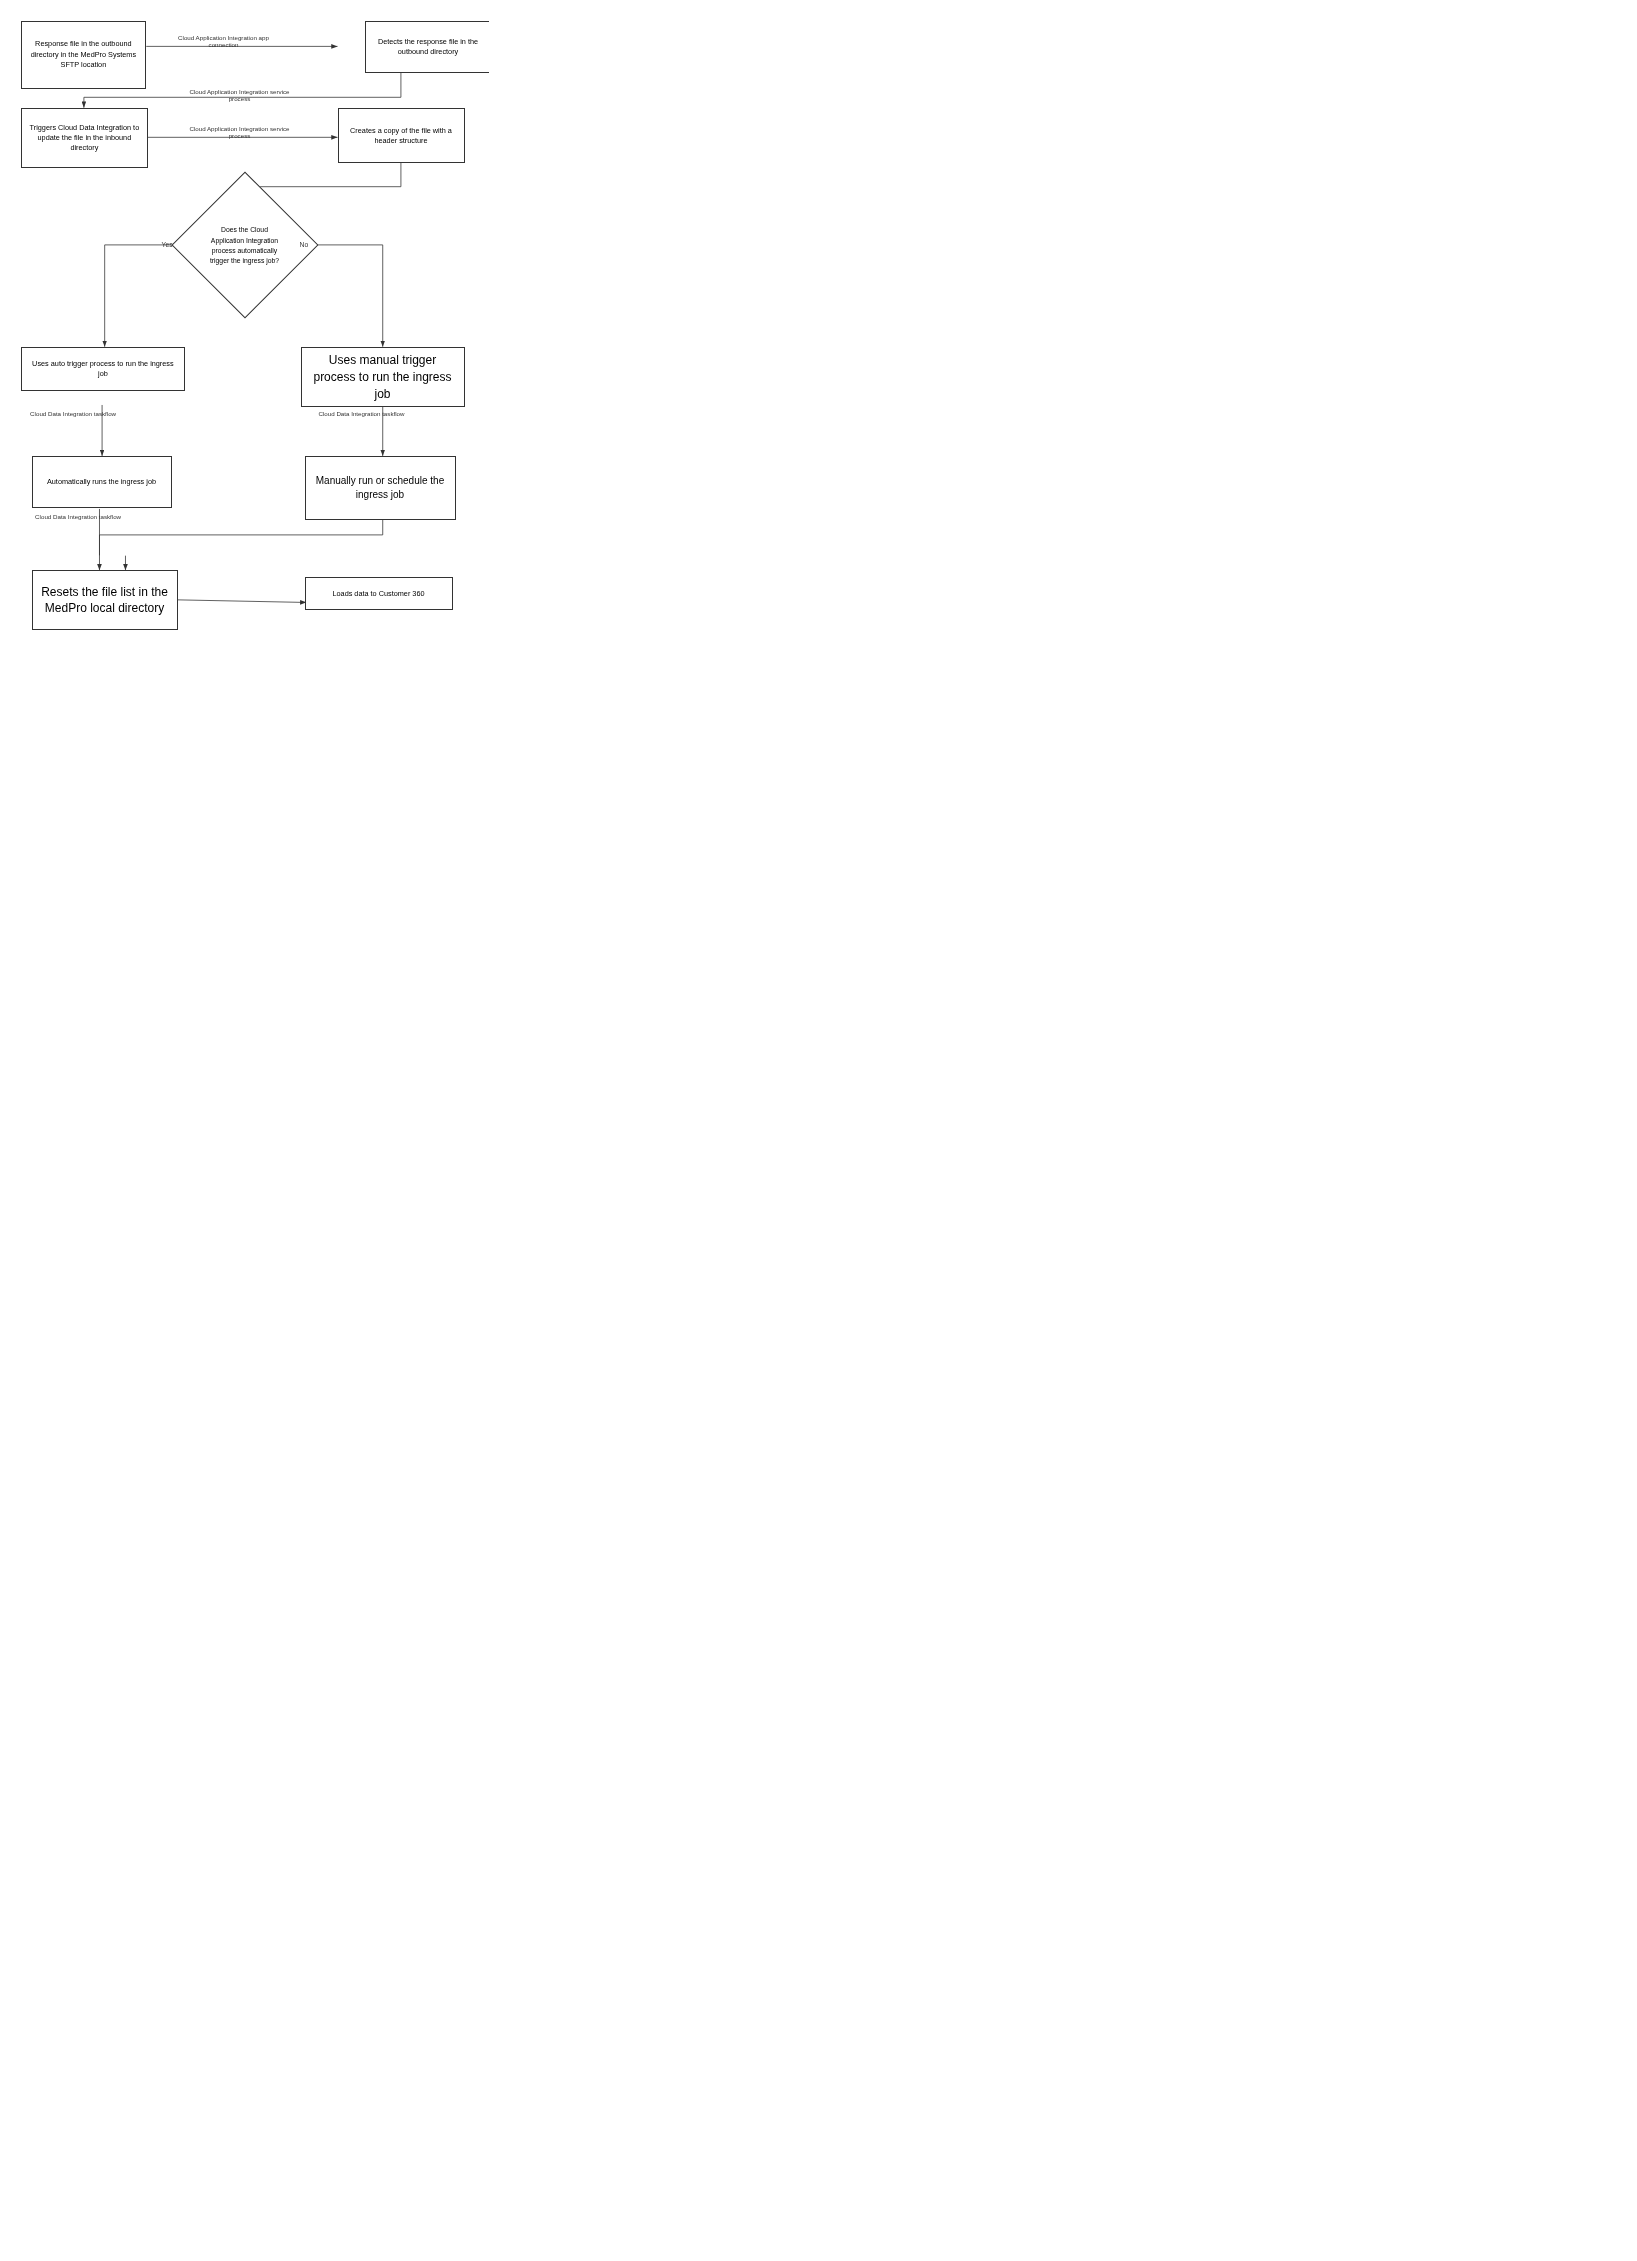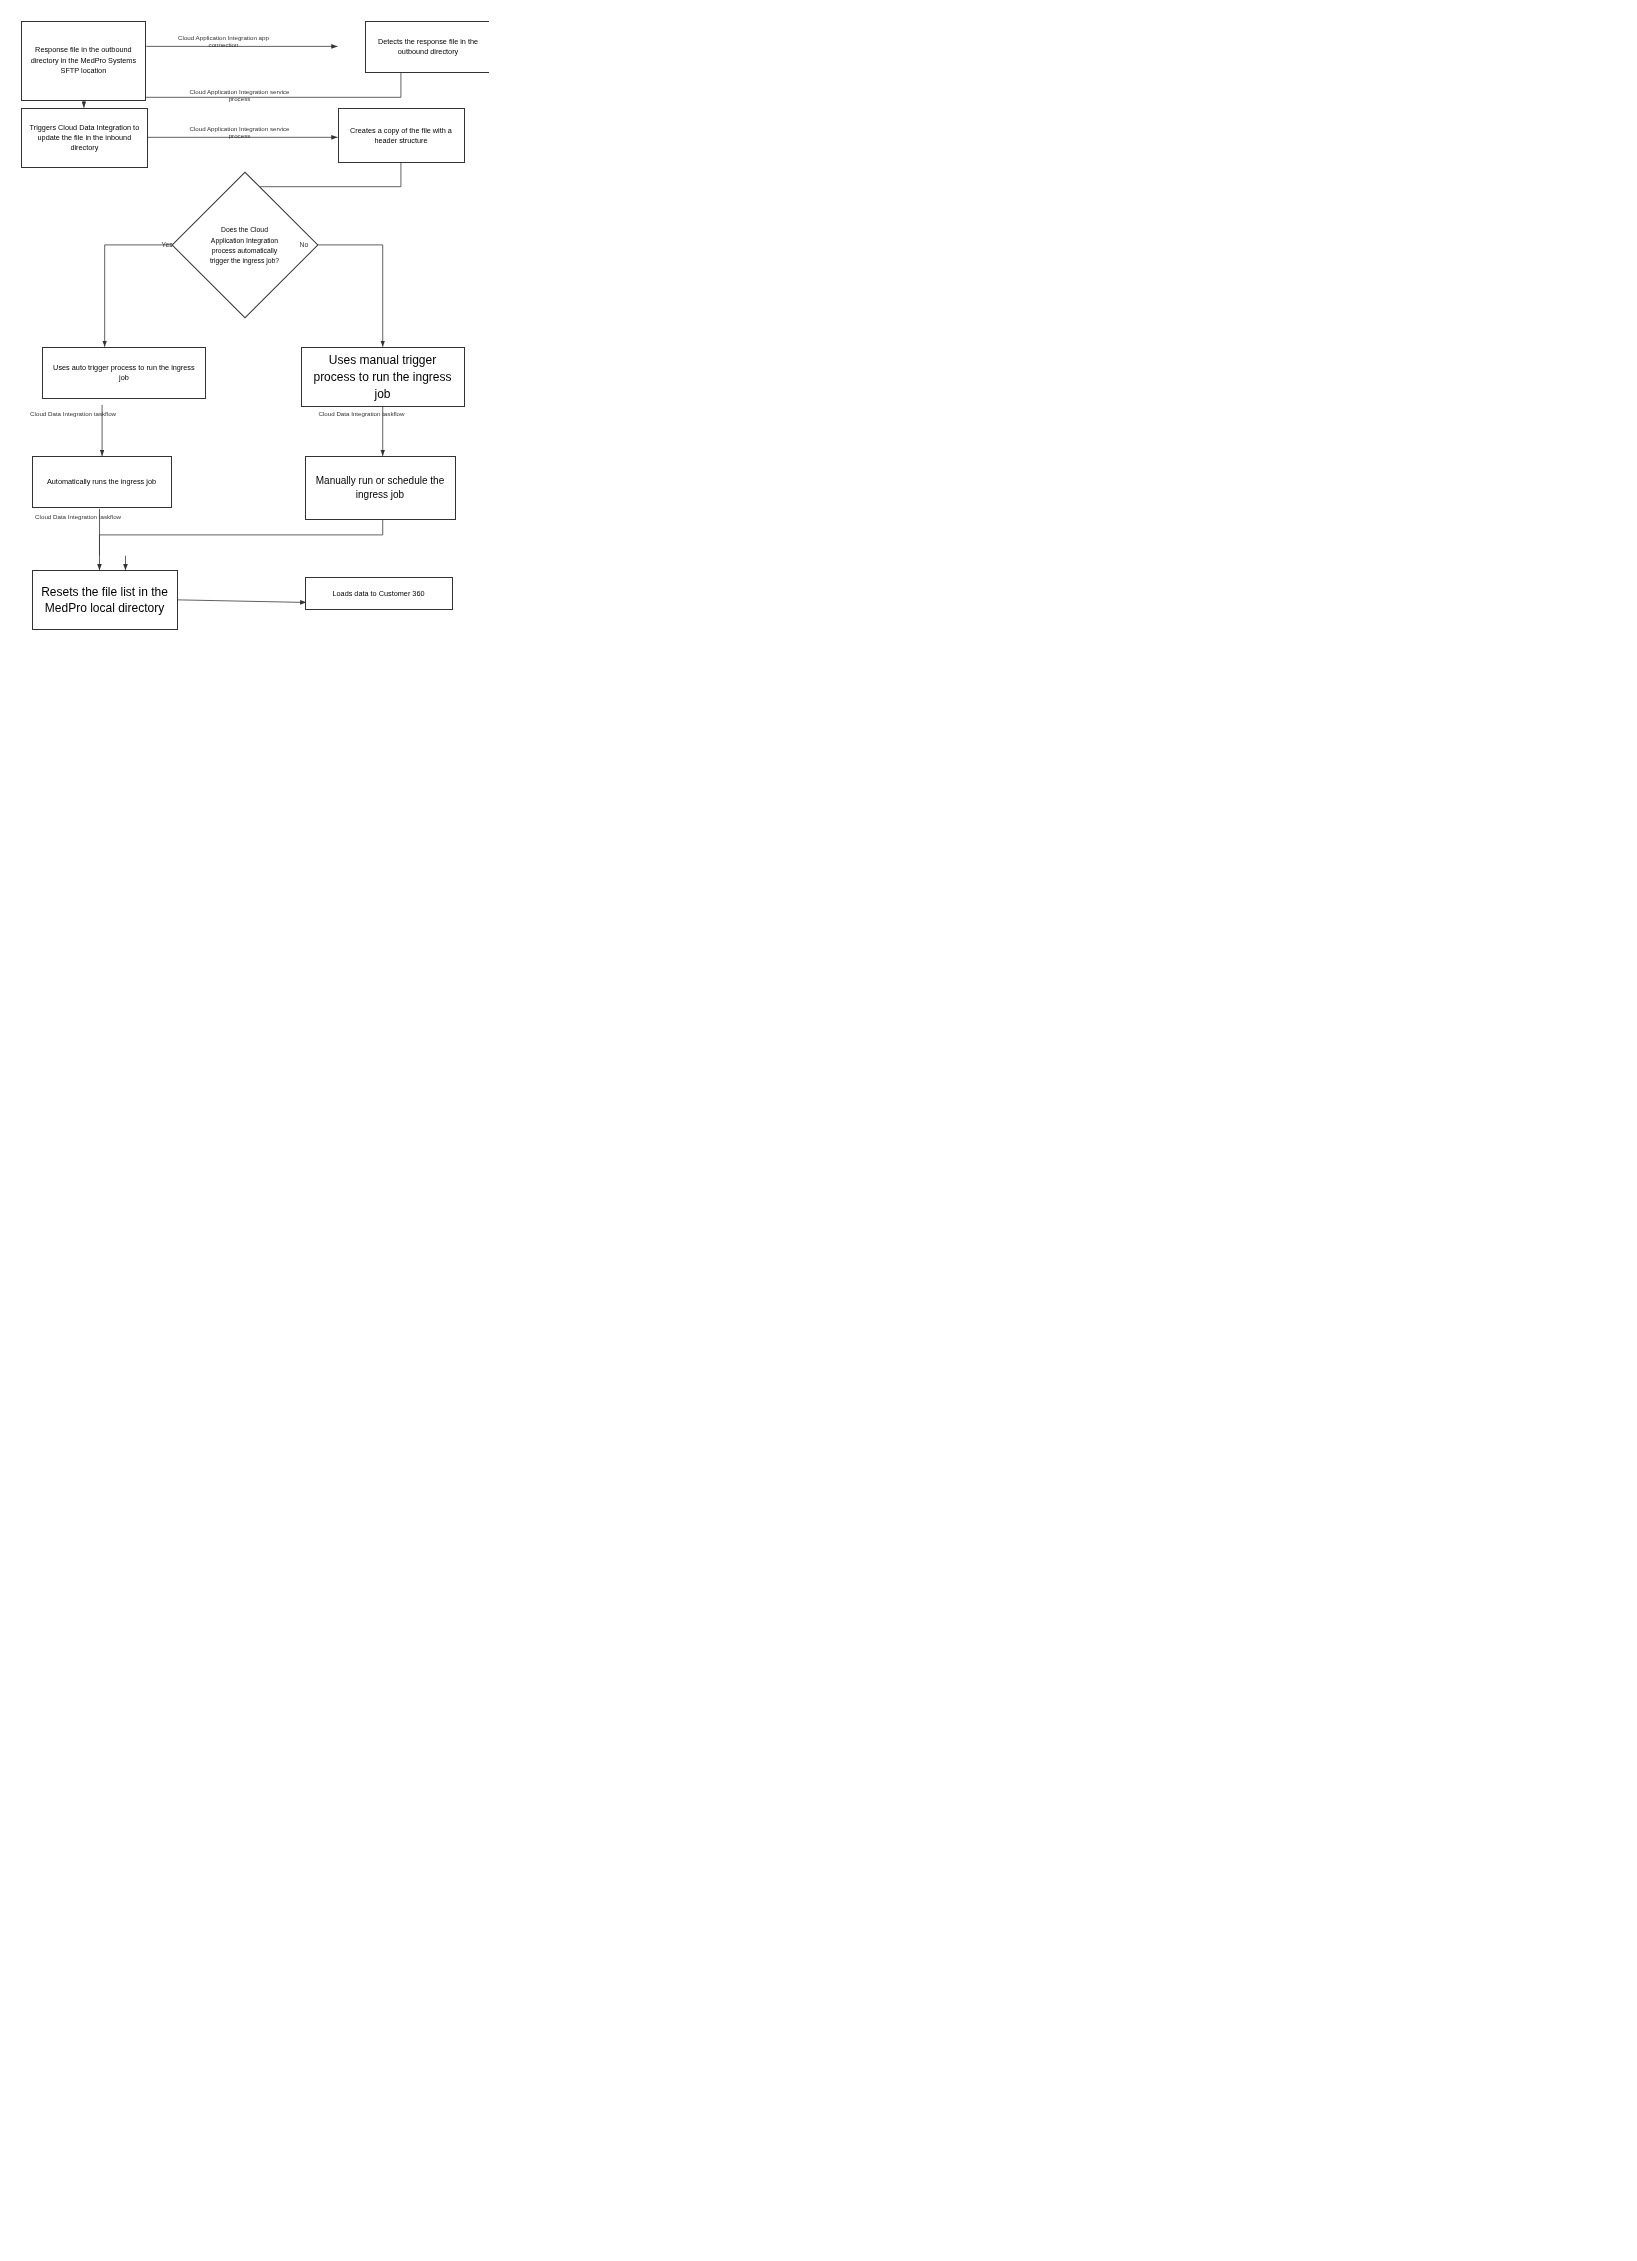--- a/index.html
+++ b/index.html
@@ -118,21 +118,21 @@
     <line x1="170" y1="1010" x2="715" y2="1010" stroke="#333" stroke-width="1.5"></line>
     <line x1="170" y1="1010" x2="170" y2="1050" stroke="#333" stroke-width="1.5"></line>
 
     <line x1="170" y1="1050" x2="170" y2="1078" stroke="#333" stroke-width="1.5" marker-end="url(#arrowhead)"></line>
     <line x1="220" y1="1050" x2="220" y2="1078" stroke="#333" stroke-width="1.5" marker-end="url(#arrowhead)"></line>
 
     <line x1="320" y1="1135" x2="568" y2="1140" stroke="#333" stroke-width="1.5" marker-end="url(#arrowhead)"></line>
 
   </svg>
 
-  <div class="box" style="left:10.4px; top:10.4px; width:125px; height:80px; font-size:7.3px;">
+  <div class="box" style="left:10.4px; top:10.4px; width:125px; height:68px; font-size:7.3px;">
     <span>Response file in the outbound directory in the MedPro Systems SFTP location</span>
   </div>
 
   <div class="arrow-label" style="left:161px; top:23.4px; width:104px;">
     <span>Cloud Application Integration app connection</span>
   </div>
 
   <div class="box" style="left:327px; top:10.4px; width:127px; height:52px; font-size:7.3px;margin-left:27px;">
     <span>Detects the response file in the outbound directory</span>
   </div>
@@ -161,21 +161,21 @@
   </div>
 
   <div class="arrow-label" style="left:151px; top:231px; font-size:6.8px;">
     <span>Yes</span>
   </div>
 
   <div class="arrow-label" style="left:289px; top:231px; font-size:6.8px;">
     <span>No</span>
   </div>
 
-  <div class="box" style="left:10.4px; top:337px; width:164px; height:52px; font-size:7.3px;margin-left:21px;">
+  <div class="box" style="left:10.4px; top:337px; width:164px; height:44px; font-size:7.3px;">
     <span>Uses auto trigger process to run the ingress job</span>
   </div>
 
   <div class="box" style="left:290px; top:337px; width:164px; height:60px; font-size:12px;">
     <span>Uses manual trigger process to run the ingress job</span>
   </div>
 
   <div class="arrow-label" style="left:15.6px; top:400px; width:94px;">
     <span>Cloud Data Integration taskflow</span>
   </div>

